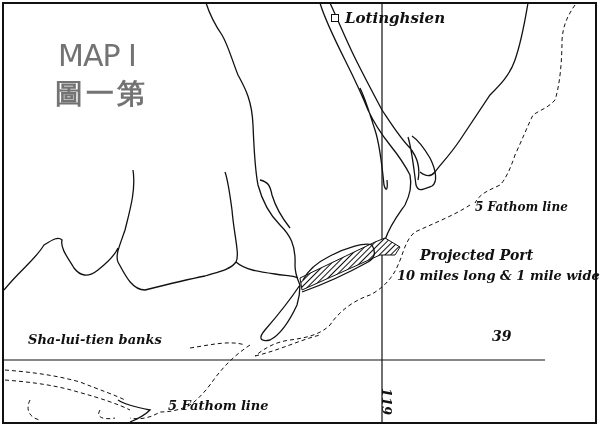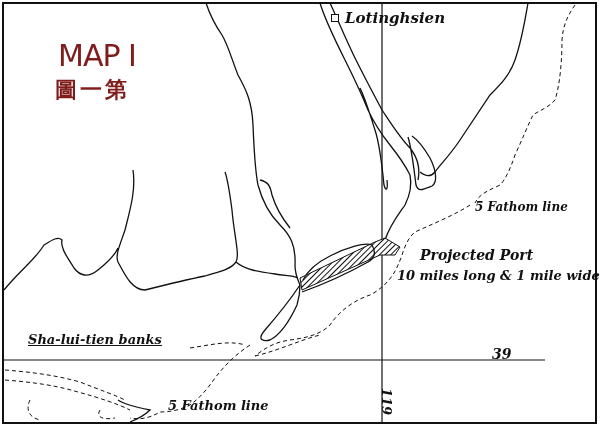--- a/index.html
+++ b/index.html
@@ -1,19 +1,19 @@
 <!DOCTYPE html>
 <html><head>
 <meta charset="utf-8">
 <style>
   html,body{margin:0;padding:0;background:#fff;}
   body{width:600px;height:427px;overflow:hidden;position:relative;}
   #map{position:absolute;left:0;top:0;width:600px;height:427px;}
   .label{position:absolute;font-family:"DejaVu Serif",serif;font-style:italic;font-weight:bold;color:#111;white-space:nowrap;}
-  .title{position:absolute;font-family:"DejaVu Sans",sans-serif;color:#7f1d1d;white-space:nowrap;}
+  .title{position:absolute;font-family:"DejaVu Sans",sans-serif;color:#737373;white-space:nowrap;}
   .coast{fill:none;stroke:#111;stroke-width:1.3;}
   .dash{fill:none;stroke:#111;stroke-width:1;stroke-dasharray:4,3;}
   .frame{fill:none;stroke:#111;stroke-width:2;}
   .grid{stroke:#111;stroke-width:1.2;}
 </style>
 </head>
 <body>
 
 <svg id="map" viewBox="0 0 600 427" xmlns="http://www.w3.org/2000/svg">
 
@@ -50,25 +50,25 @@
   <path class="dash" d="M575,5 C568,15 563,25 562,40 C562,60 560,85 555,100 C548,108 540,110 533,115 C528,125 522,140 515,155 C510,170 505,180 500,185 C490,190 480,193 475,203"></path>
   <path class="dash" d="M470,205 C455,215 430,225 415,232 C405,240 403,255 398,265 C392,280 380,290 370,295 C355,300 340,310 330,325 C320,335 305,338 290,340 C275,342 265,348 255,356"></path>
   <path class="dash" d="M250,345 C235,355 225,365 215,378 C208,388 200,398 190,405 C180,410 170,412 160,412 C150,418 140,420 130,418
        M5,370 C30,372 55,375 80,382 C100,390 115,395 125,400
        M5,380 C30,382 55,385 78,392 C100,398 118,404 130,410"></path>
   <path class="dash" d="M190,348 C210,345 230,340 245,345 M255,356 C280,350 300,340 320,335 M30,400 C25,410 30,418 40,420 M100,410 C95,418 105,420 115,418"></path>
   <path class="coast" d="M118,400 C125,405 140,408 150,410 C145,415 135,420 130,422"></path>
 </svg>
 
 <div class="title" style="left:58px;top:38px;font-size:30px;letter-spacing:-1px;">MAP I</div>
-<div class="title" style="left:55px;top:75px;font-size:22px;font-weight:bold;letter-spacing:3px;">圖一第</div>
+<div class="title" style="left:55px;top:75px;font-size:28px;font-weight:bold;letter-spacing:3px;">圖一第</div>
 
 <div style="position:absolute;left:331px;top:14px;width:6px;height:6px;border:1px solid #111;background:#fff;"></div>
 <div class="label" style="left:345px;top:9px;font-size:15px;">Lotinghsien</div>
 
 <div class="label" style="left:475px;top:200px;font-size:12px;">5 Fathom line</div>
 <div class="label" style="left:420px;top:247px;font-size:14px;">Projected Port</div>
 <div class="label" style="left:397px;top:268px;font-size:13px;">10 miles long &amp; 1 mile wide</div>
-<div class="label" style="left:28px;top:332px;font-size:13px;text-decoration:underline;">Sha-lui-tien banks</div>
+<div class="label" style="left:28px;top:332px;font-size:13px;">Sha-lui-tien banks</div>
 <div class="label" style="left:168px;top:398px;font-size:13px;">5 Fathom line</div>
 
-<div class="label" style="left:492px;top:346px;font-size:14px;">39</div>
+<div class="label" style="left:492px;top:328px;font-size:14px;">39</div>
 <div class="label" style="left:373px;top:394px;font-size:13px;transform:rotate(90deg);transform-origin:center;">119</div>
 
 </body></html>

